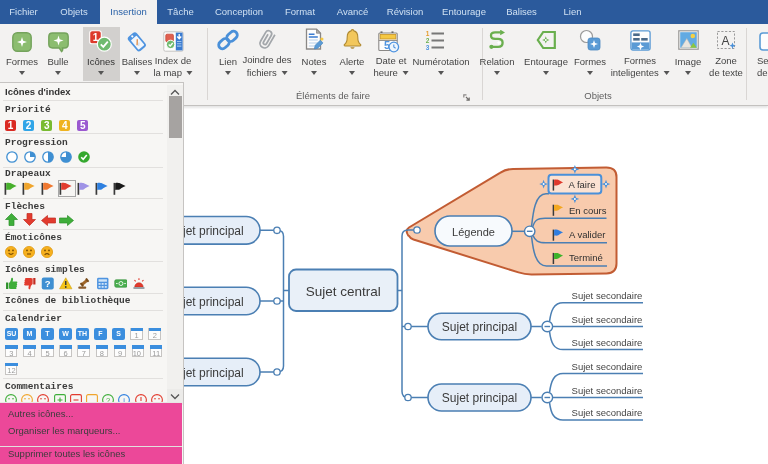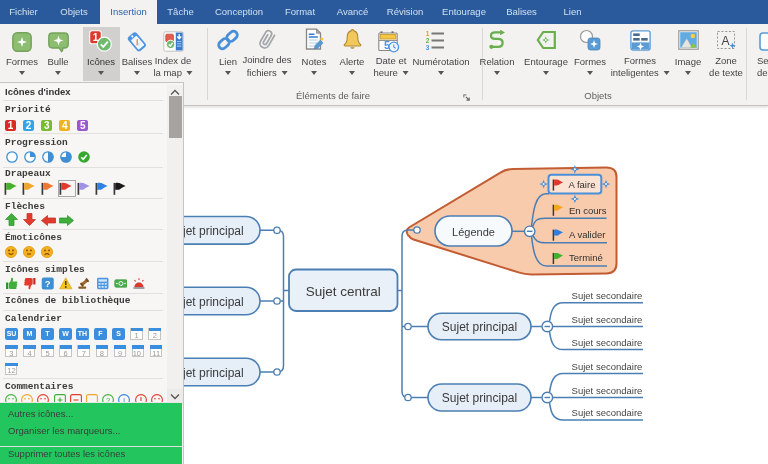--- a/index.html
+++ b/index.html
@@ -26,21 +26,21 @@
   #icbtn{position:absolute;left:83px;top:3px;width:37px;height:54px;background:#d2d0ce;}
   .icon{position:absolute;}
   
   #panel{position:absolute;left:0;top:81.5px;width:184px;height:382.5px;background:#f7f6f4;
          border-top:1px solid #c6c4c2;border-right:1px solid #c6c4c2;box-sizing:border-box;z-index:5;}
   .phead{position:absolute;left:5px;font-size:9.5px;font-weight:bold;color:#333;white-space:nowrap;}
   .plabel{position:absolute;left:5px;font-size:9.5px;font-weight:bold;color:#3b3b3b;white-space:nowrap;font-family:Liberation Mono, monospace;}
   .hline{position:absolute;left:3px;width:160px;height:1px;background:#e2e0de;}
   .pnum{position:absolute;width:11px;height:11px;border-radius:2px;color:#fff;font-size:10px;
         font-weight:bold;text-align:center;line-height:11px;}
-  #pmenu{position:absolute;left:0px;top:319.5px;width:182px;height:61px;background:#22c55e;border-top:1px solid #e8e6e4;}
+  #pmenu{position:absolute;left:0px;top:319.5px;width:182px;height:61px;background:#ec4899;border-top:1px solid #e8e6e4;}
   .mitem{position:absolute;left:8px;font-size:9.5px;color:#3c3c3c;white-space:nowrap;}
   
   #sbar{position:absolute;left:167px;top:2.5px;width:16px;height:320px;background:#f1f0ee;}
   #sthumb{position:absolute;left:1.5px;top:11px;width:13px;height:42px;background:#a6a3a1;}
   svg{display:block;}
   #map{position:absolute;left:0;top:0;z-index:1;}
 </style>
 </head>
 <body>
 

